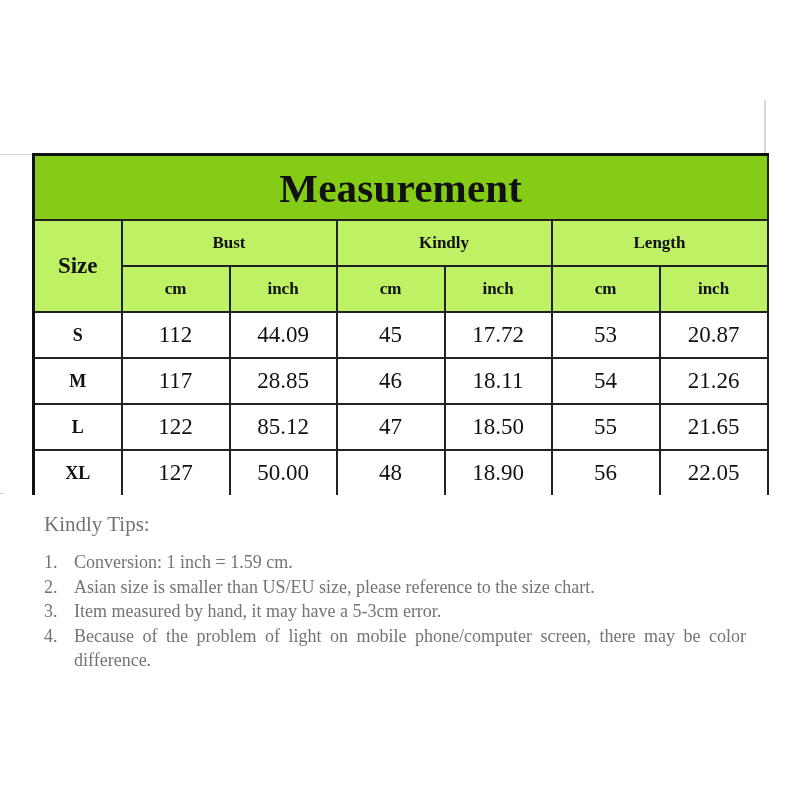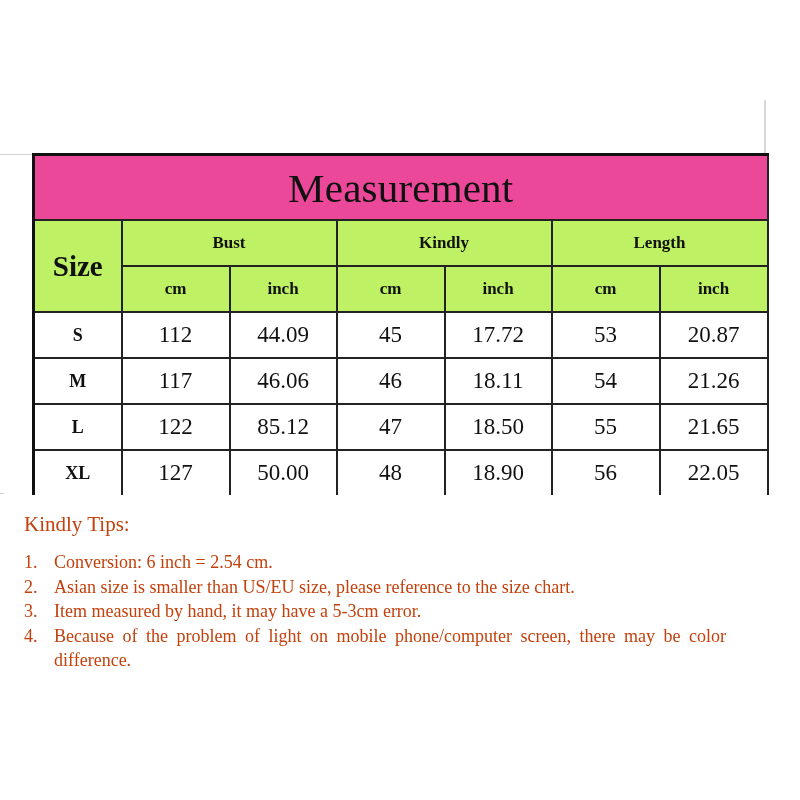--- a/index.html
+++ b/index.html
@@ -51,55 +51,55 @@
       border: 2px solid #222222;
       text-align: center;
       vertical-align: middle;
       padding: 0;
     }
     .size-table tr.last-row td {
       border-bottom: none;
     }
     .title-cell {
       height: 63px;
-      background: #ec4899;
+      background: #84cc16;
       font-size: 41px;
-      font-weight: normal;
+      font-weight: bold;
       letter-spacing: 0.2px;
       border-top: 3px solid #111 !important;
     }
     .hdr {
       background: #bef264;
       font-weight: bold;
       font-size: 17px;
     }
     .hdr-size {
-      font-size: 29px;
+      font-size: 23px;
     }
     .hdr-row1 th { height: 44px; }
     .hdr-row2 th { height: 44px; font-family: Liberation Serif, serif; }
     .data-row td {
       height: 44px;
       font-size: 23px;
       background: #ffffff;
     }
     .data-row td.size-label {
       font-weight: bold;
       font-size: 18px;
     }
     .size-table .col-left {
       border-left: 3px solid #111;
     }
     .tips {
       position: absolute;
-      left: 24px;
+      left: 44px;
       top: 512px;
       width: 720px;
       font-size: 18.5px;
-      color: #c2410c;
+      color: #737373;
     }
     .tips-title {
       font-size: 21px;
       margin: 0 0 14px 0;
       line-height: 24px;
     }
     .tips ol {
       list-style: none;
       margin: 0;
       padding: 0;
@@ -160,21 +160,21 @@
     <td>112</td>
     <td>44.09</td>
     <td>45</td>
     <td>17.72</td>
     <td>53</td>
     <td>20.87</td>
   </tr>
   <tr class="data-row">
     <td class="size-label col-left">M</td>
     <td>117</td>
-    <td>46.06</td>
+    <td>28.85</td>
     <td>46</td>
     <td>18.11</td>
     <td>54</td>
     <td>21.26</td>
   </tr>
   <tr class="data-row">
     <td class="size-label col-left">L</td>
     <td>122</td>
     <td>85.12</td>
     <td>47</td>
@@ -192,21 +192,21 @@
     <td>22.05</td>
   </tr>
 </tbody>
   </table>
 
 <div class="tips">
   <div class="tips-title">Kindly Tips:</div>
   <ol>
     <li>
       <span class="num">1.</span>
-      <span class="txt">Conversion: 6 inch = 2.54 cm.</span>
+      <span class="txt">Conversion: 1 inch = 1.59 cm.</span>
     </li>
     <li>
       <span class="num">2.</span>
       <span class="txt">Asian size is smaller than US/EU size, please reference to the size chart.</span>
     </li>
     <li>
       <span class="num">3.</span>
       <span class="txt">Item measured by hand, it may have a 5-3cm error.</span>
     </li>
     <li>

